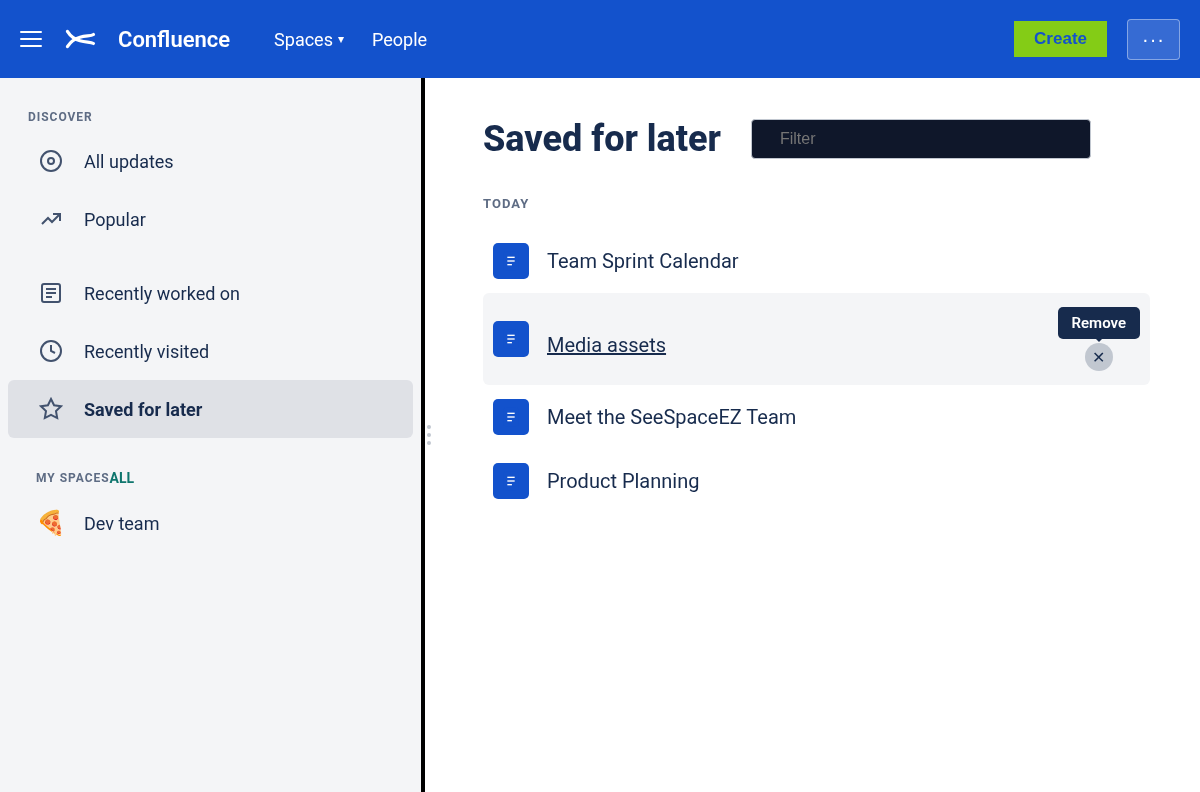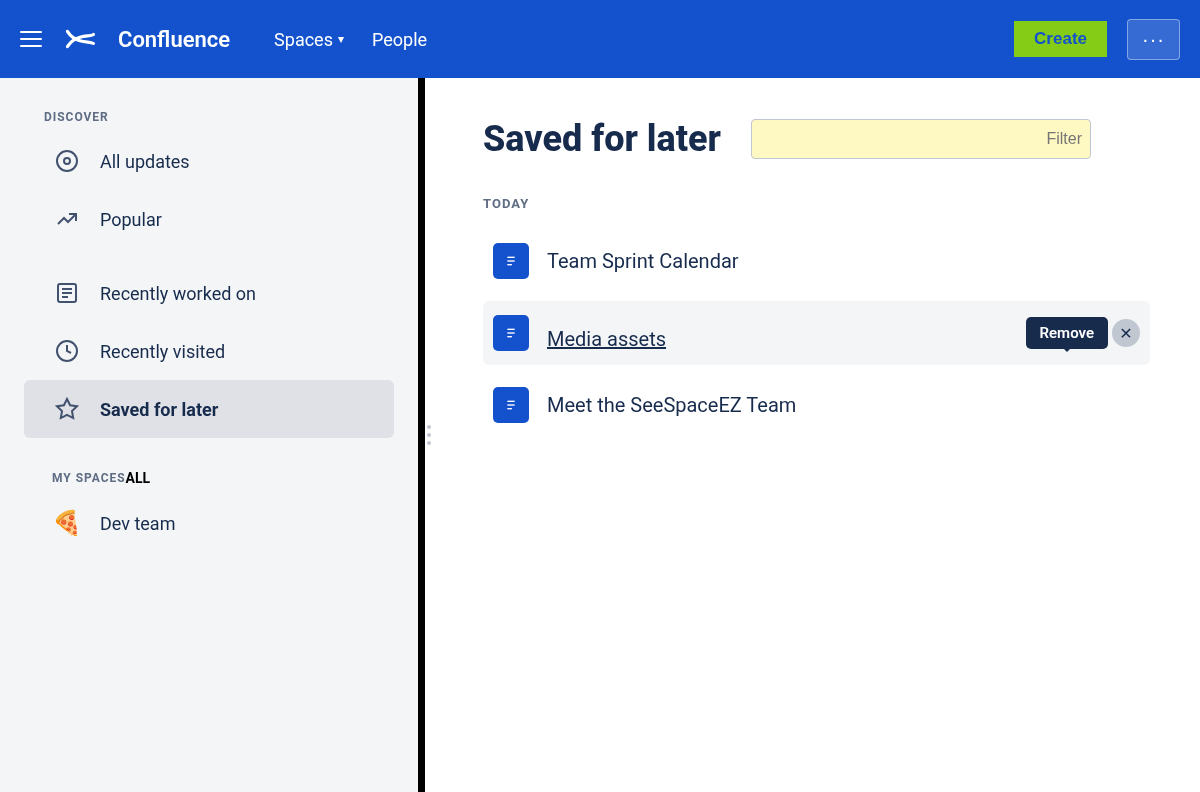--- a/index.html
+++ b/index.html
@@ -43,22 +43,22 @@
     .layout {
       display: flex;
       height: calc(792px - 78px);
     }
 
     
     .sidebar {
       width: 425px;
       min-width: 425px;
       background: #F4F5F7;
-      padding: 24px 16px;
-      border-right: 7px solid #000000;
+      padding: 24px 0;
+      border-right: 4px solid #000000;
       overflow-y: auto;
     }
     .sidebar-section-label {
       font-size: 12px; font-weight: 700; color: #5E6C84; letter-spacing: 0.08em;
       padding: 0 28px 8px 28px; margin-top: 8px;
     }
     .sidebar-item {
       display: flex; align-items: center; gap: 18px;
       padding: 14px 28px; cursor: pointer; font-size: 18px; color: #172B4D;
       border-radius: 6px; margin: 0 8px;
@@ -70,21 +70,21 @@
     }
     .sidebar-divider { height: 16px; }
     .my-spaces-header {
       display: flex; align-items: center; justify-content: flex-start;
       padding: 8px 28px 8px 28px; margin: 8px 8px 0 8px;
     }
     .my-spaces-label {
       font-size: 12px; font-weight: 700; color: #5E6C84; letter-spacing: 0.08em;
     }
     .my-spaces-all {
-      font-size: 14px; font-weight: 700; color: #000000; cursor: pointer;
+      font-size: 14px; font-weight: 700; color: #0f766e; cursor: pointer;
     }
 
     
     .resize-handle {
       width: 8px; background: transparent; cursor: col-resize; display: flex; align-items: center; justify-content: center;
     }
     .resize-dots {
       display: flex; flex-direction: column; gap: 4px;
     }
     .resize-dot {
@@ -100,31 +100,31 @@
     }
     .main-header {
       display: flex; align-items: center; gap: 30px; margin-bottom: 36px;
     }
     .main-title {
       font-size: 36px; font-weight: 800; color: #172B4D;
     }
     .filter-input {
       flex: 1; max-width: 340px;
       border: 1.5px solid #C1C7D0; border-radius: 4px;
-      padding: 10px 8px; font-size: 16px; color: #7A869A;
-      outline: none; background: #fef9c3; text-align: right;
+      padding: 10px 28px; font-size: 16px; color: #7A869A;
+      outline: none; background: #0f172a;
     }
 
     .section-label {
       font-size: 13px; font-weight: 700; color: #5E6C84; letter-spacing: 0.08em;
       margin-bottom: 18px; text-transform: uppercase;
     }
 
     .content-list {
-      display: flex; flex-direction: column; gap: 8px;
+      display: flex; flex-direction: column; gap: 0;
     }
     .content-item {
       display: flex; align-items: center; gap: 18px;
       padding: 14px 10px; border-radius: 6px; cursor: pointer;
       position: relative;
     }
     .content-item.highlighted { background: #F4F5F7; }
     .content-item-icon {
       width: 36px; height: 36px; background: #1352CC; border-radius: 5px;
       display: flex; align-items: center; justify-content: center; flex-shrink: 0;
@@ -299,32 +299,43 @@
         <div class="content-item highlighted">
           <div class="content-item-icon">
             <svg viewBox="0 0 24 24" fill="none" stroke="white" stroke-width="2">
       <rect x="4" y="2" width="16" height="20" rx="2" fill="#1352CC" stroke="none"></rect>
       <line x1="8" y1="8" x2="16" y2="8" stroke="white" stroke-width="1.5"></line>
       <line x1="8" y1="12" x2="16" y2="12" stroke="white" stroke-width="1.5"></line>
       <line x1="8" y1="16" x2="13" y2="16" stroke="white" stroke-width="1.5"></line>
     </svg>
           </div>
           <span class="content-item-title">Media assets</span>
-          <div class="remove-area" style="margin-left: auto; display: flex; flex-direction: row; align-items: center; gap: 4px; justify-content: space-between;">
+          <div class="remove-area" style="margin-left: auto; display: flex; flex-direction: column; align-items: center; gap: 4px; justify-content: space-between;">
             <div class="remove-tooltip">Remove</div>
             <button class="remove-x-btn">✕</button>
           </div>
         </div>
         <div class="content-item">
           <div class="content-item-icon">
             <svg viewBox="0 0 24 24" fill="none" stroke="white" stroke-width="2">
       <rect x="4" y="2" width="16" height="20" rx="2" fill="#1352CC" stroke="none"></rect>
       <line x1="8" y1="8" x2="16" y2="8" stroke="white" stroke-width="1.5"></line>
       <line x1="8" y1="12" x2="16" y2="12" stroke="white" stroke-width="1.5"></line>
       <line x1="8" y1="16" x2="13" y2="16" stroke="white" stroke-width="1.5"></line>
     </svg>
           </div>
           <span class="content-item-title">Meet the SeeSpaceEZ Team</span>
         </div>
+        <div class="content-item">
+          <div class="content-item-icon">
+            <svg viewBox="0 0 24 24" fill="none" stroke="white" stroke-width="2">
+      <rect x="4" y="2" width="16" height="20" rx="2" fill="#1352CC" stroke="none"></rect>
+      <line x1="8" y1="8" x2="16" y2="8" stroke="white" stroke-width="1.5"></line>
+      <line x1="8" y1="12" x2="16" y2="12" stroke="white" stroke-width="1.5"></line>
+      <line x1="8" y1="16" x2="13" y2="16" stroke="white" stroke-width="1.5"></line>
+    </svg>
+          </div>
+          <span class="content-item-title">Product Planning</span>
+        </div>
       </div>
 
   </main>
 </div>
 
 </body></html>

